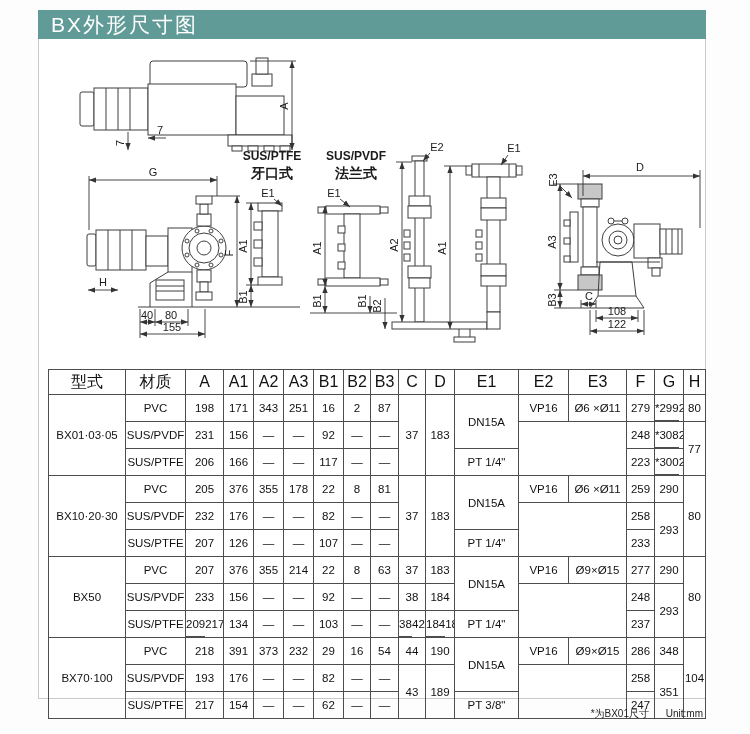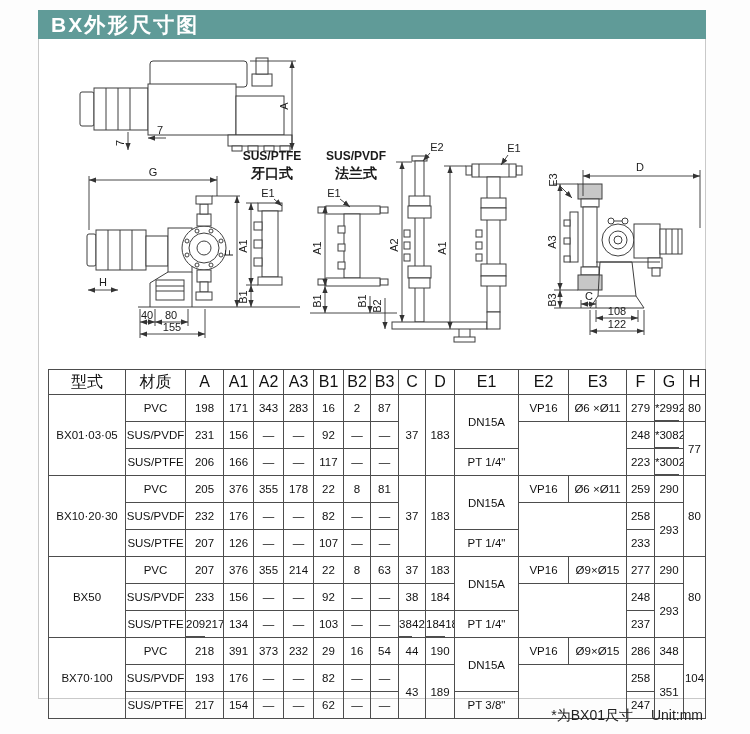--- a/index.html
+++ b/index.html
@@ -3,39 +3,39 @@
 <meta charset="utf-8">
 <style>
   html,body{margin:0;padding:0}
   body{width:750px;height:734px;position:relative;background:#fdfdfd;
        font-family:"Liberation Sans",sans-serif;color:#111;overflow:hidden}
   .frame{position:absolute;left:38px;top:24px;width:666px;height:673px;
          border:1px solid #c9c9c9;background:#fff}
   .titlebar{position:absolute;left:38px;top:10px;width:668px;height:29px;
             background:#609b98;color:#fff;display:flex;align-items:center;
             box-sizing:border-box;padding-left:13px;font-size:21px;
-            font-weight:bold;letter-spacing:2px}
+            font-weight:normal;letter-spacing:2px}
   svg.drawings{position:absolute;left:38px;top:44px}
   .part{stroke:#3f3f3f;stroke-width:1;fill:#fff}
   .part .nofill{fill:none}
   .hatch{fill:#c7c7c7}
   .dim{stroke:#333;stroke-width:0.9;fill:none}
   text{font-family:"Liberation Sans",sans-serif;font-size:11px;fill:#1b1b1b}
   .lbl-sus{font-size:12px;font-weight:bold}
   .lbl-cjk{font-size:14px;font-weight:bold}
   table.spec{position:absolute;left:48px;top:369px;width:657px;
              border-collapse:collapse;table-layout:fixed;font-size:11.5px}
   .spec th,.spec td{border:1px solid #4d4d4d;text-align:center;vertical-align:middle;
              padding:0;overflow:hidden;font-weight:normal;white-space:nowrap}
   .spec th{height:24px;font-size:16px}
   .spec td{height:26px}
   .sp{display:flex;flex-direction:row;width:100%;height:100%}
   .sp div{flex:1;display:flex;align-items:center;justify-content:center}
   .sp .t{border-bottom:1px solid #4d4d4d}
-  .footnote{position:absolute;top:707px;right:47px;font-size:14px;color:#222}
+  .footnote{position:absolute;top:707px;right:47px;font-size:10px;color:#222}
   .footnote .unit{margin-left:14px}
 </style>
 </head>
 <body>
 
 <div class="frame"></div>
 
 <div class="titlebar">
   <span>BX外形尺寸图</span>
 </div>
@@ -321,21 +321,21 @@
     <th>G</th>
     <th>H</th>
   </tr>
 
   <tr>
     <td rowspan="3">BX01·03·05</td>
     <td>PVC</td>
     <td>198</td>
     <td>171</td>
     <td>343</td>
-    <td>283</td>
+    <td>251</td>
     <td>16</td>
     <td>2</td>
     <td>87</td>
     <td rowspan="3">37</td>
     <td rowspan="3">183</td>
     <td rowspan="2">DN15A</td>
     <td>VP16</td>
     <td>Ø6 ×Ø11</td>
     <td>279</td>
     <td>

